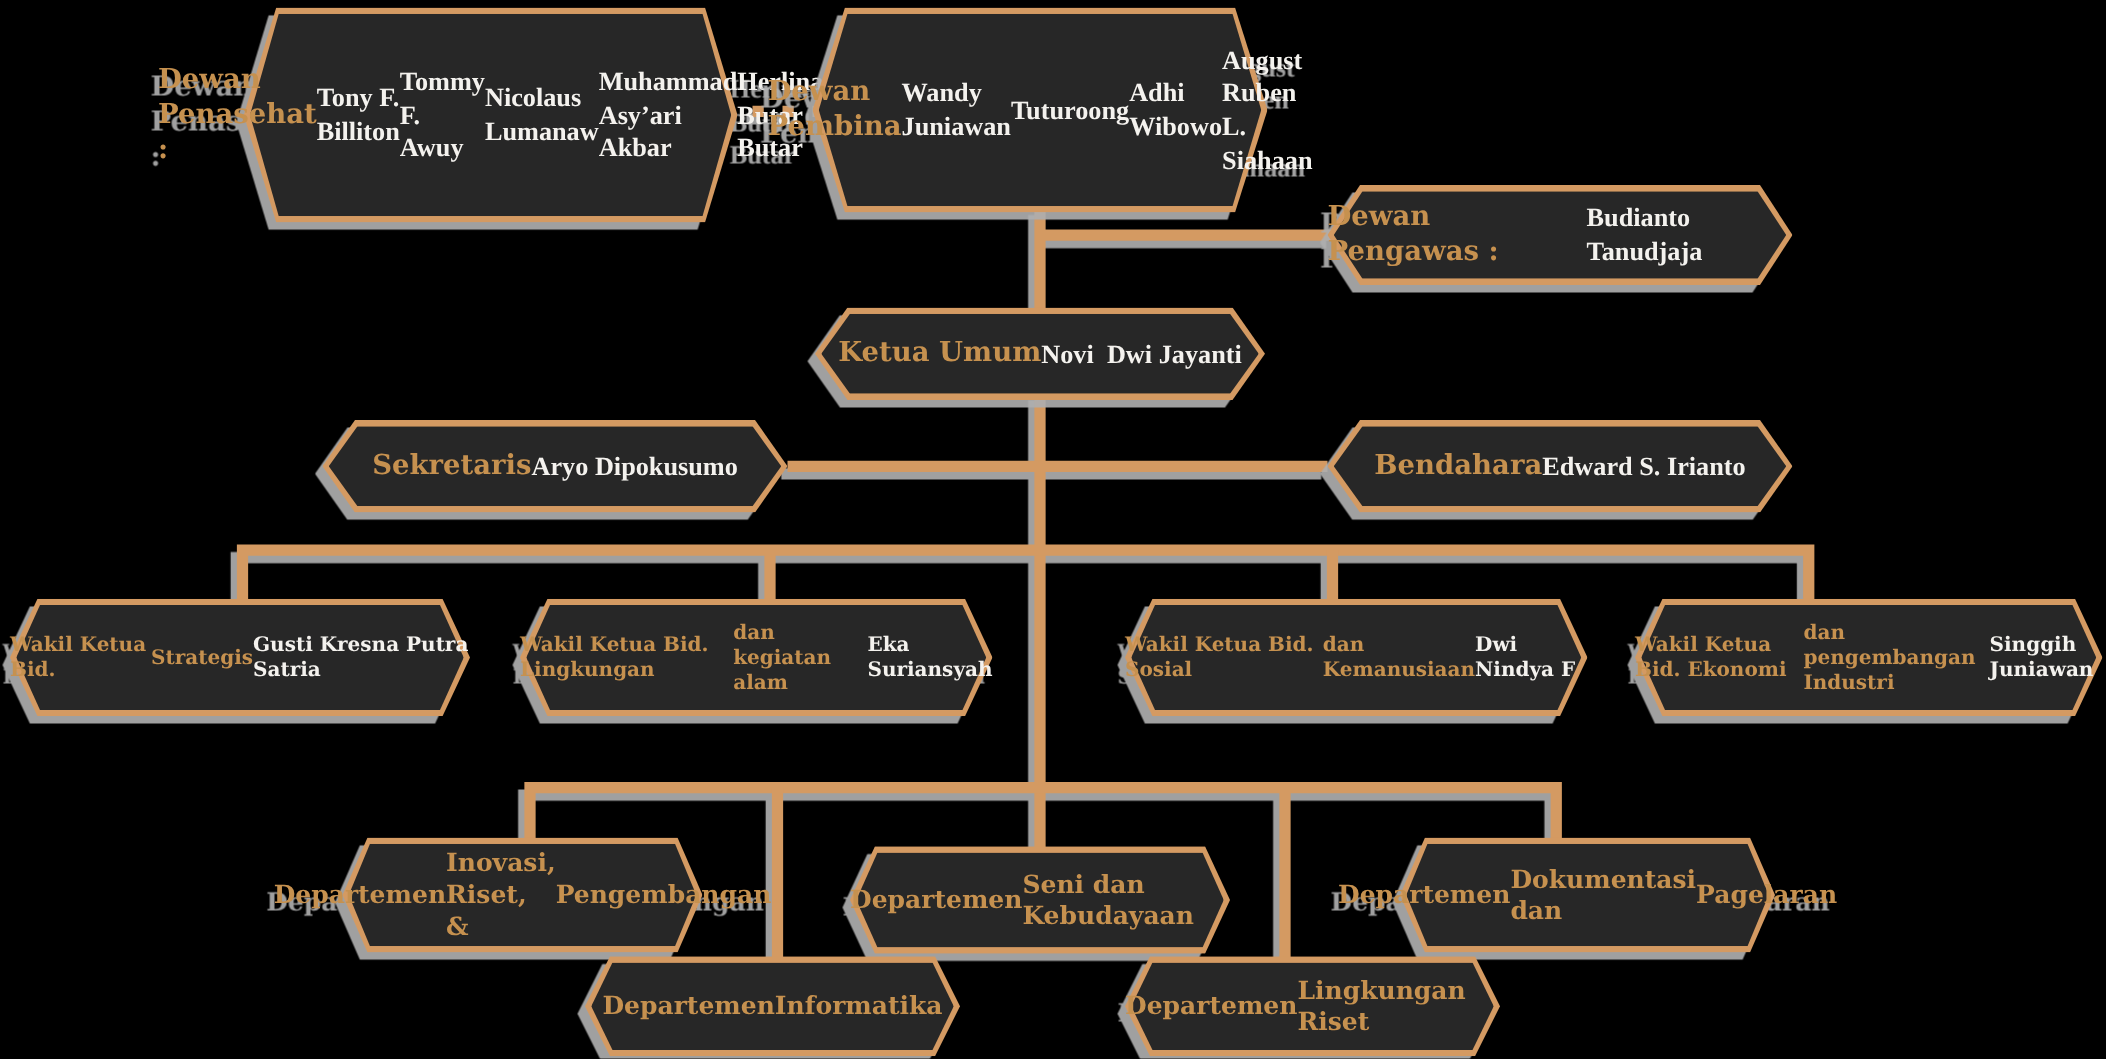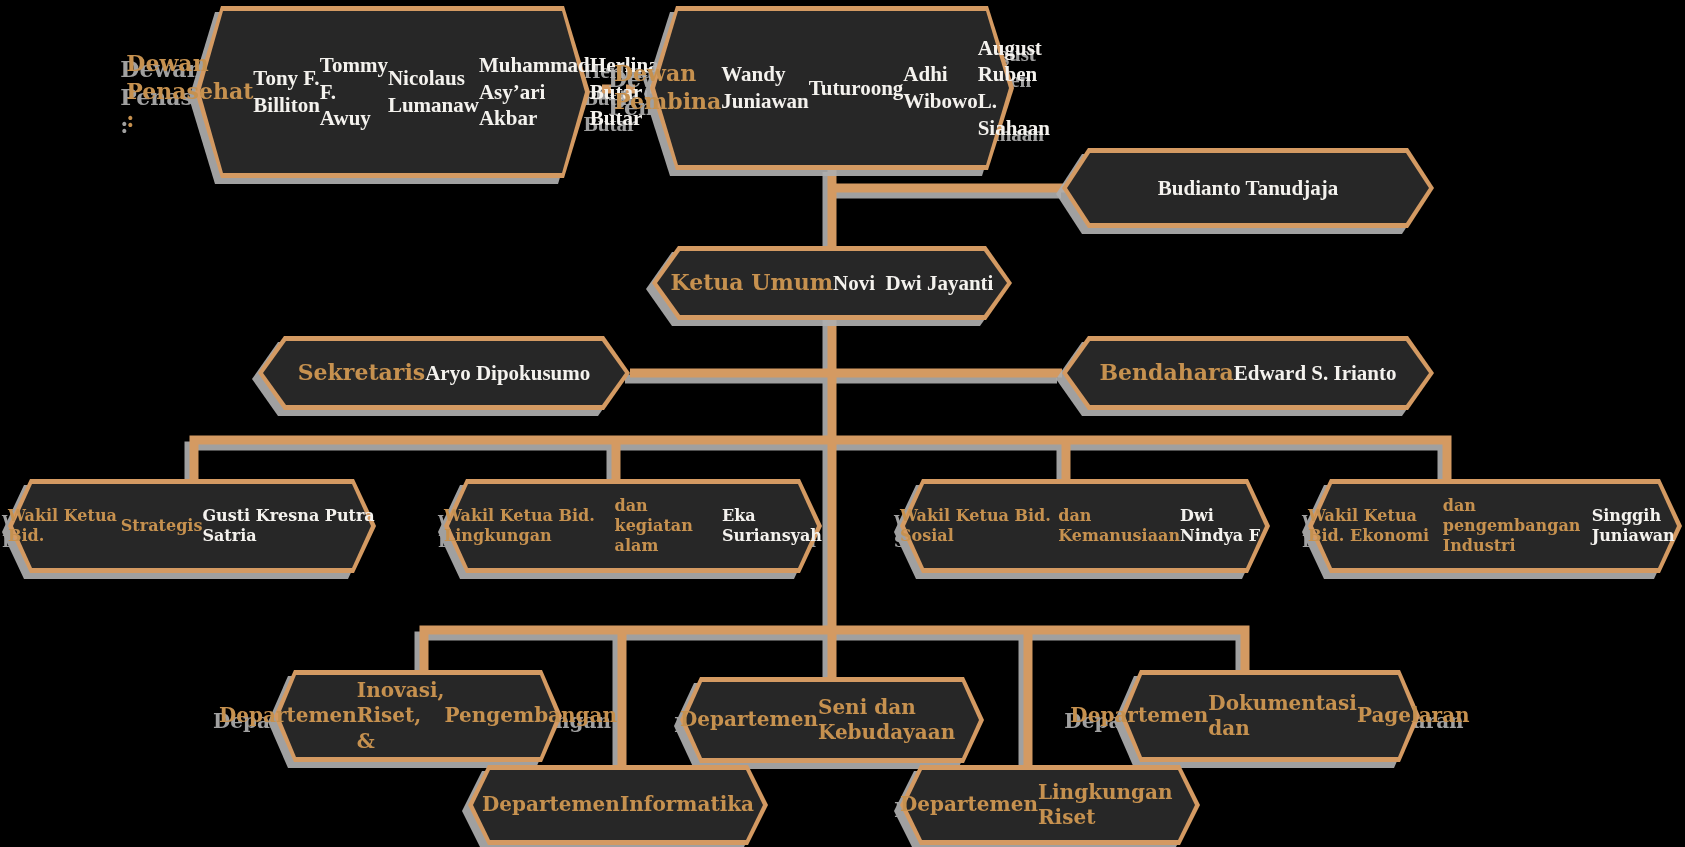--- a/index.html
+++ b/index.html
@@ -87,20 +87,21 @@
       <div class="member">Tuturoong</div>
       <div class="member">Adhi Wibowo</div>
       <div class="member">August Ruben L. Siahaan</div>
     </div>
   </div>
 
   <div class="box" style="left:1062px;top:148px;width:372px;height:80px;">
     <div class="shape-border"></div>
     <div class="shape-fill"></div>
     <div class="content">
+      <div class="title">Dewan Pengawas :</div>
       <div class="member">Budianto Tanudjaja</div>
     </div>
   </div>
 
   <div class="box" style="left:652px;top:246px;width:360px;height:74px;">
     <div class="shape-border"></div>
     <div class="shape-fill"></div>
     <div class="content">
       <div class="title">Ketua Umum</div>
       <div class="member">Novi  Dwi Jayanti</div>
@@ -128,21 +129,21 @@
   <div class="box" style="left:8px;top:479px;width:368px;height:94px;">
     <div class="shape-border" style="--t:22px;"></div>
     <div class="shape-fill" style="--t:19px;"></div>
     <div class="content">
       <div class="title-sm">Wakil Ketua Bid.</div>
       <div class="title-sm">Strategis</div>
       <div class="member-sm">Gusti Kresna Putra Satria</div>
     </div>
   </div>
 
-  <div class="box" style="left:444px;top:479px;width:378px;height:94px;">
+  <div class="box" style="left:416px;top:479px;width:378px;height:94px;">
     <div class="shape-border" style="--t:22px;"></div>
     <div class="shape-fill" style="--t:19px;"></div>
     <div class="content">
       <div class="title-sm">Wakil Ketua Bid. Lingkungan</div>
       <div class="title-sm">dan kegiatan alam</div>
       <div class="member-sm">Eka Suriansyah</div>
     </div>
   </div>
 
   <div class="box" style="left:900px;top:479px;width:370px;height:94px;">

